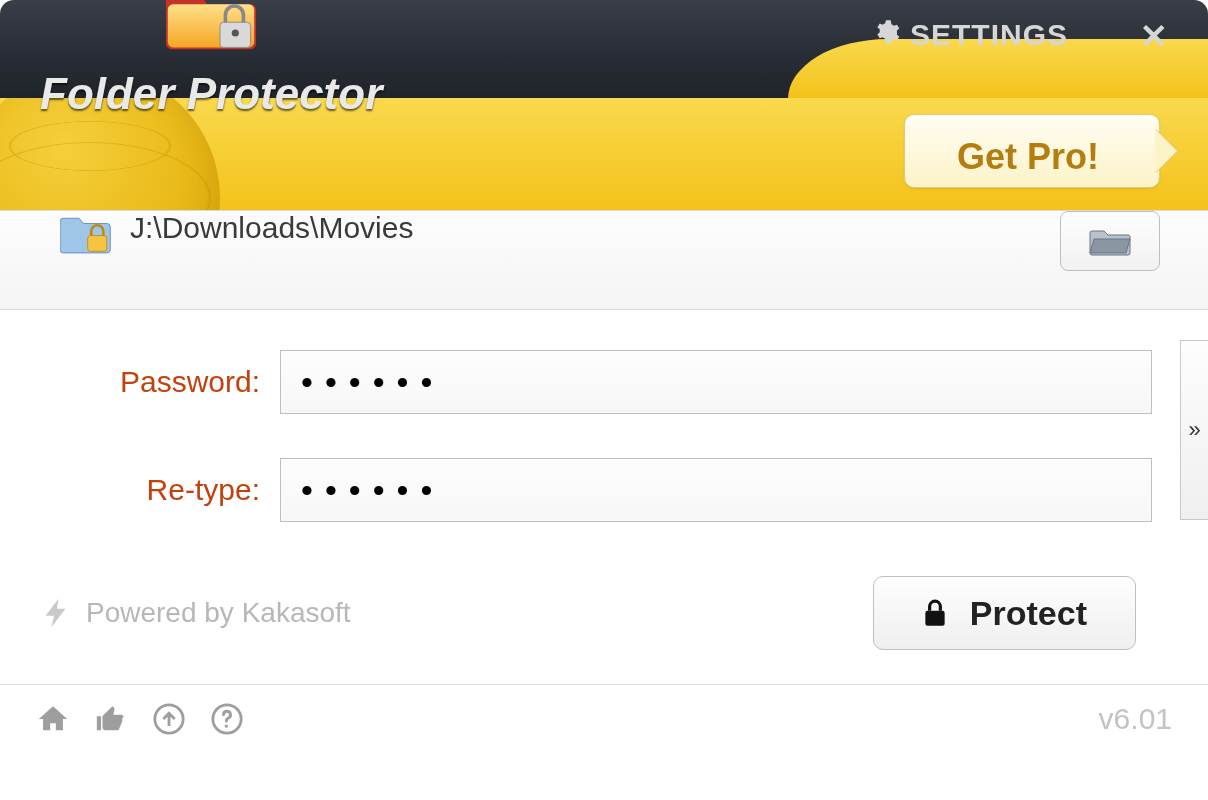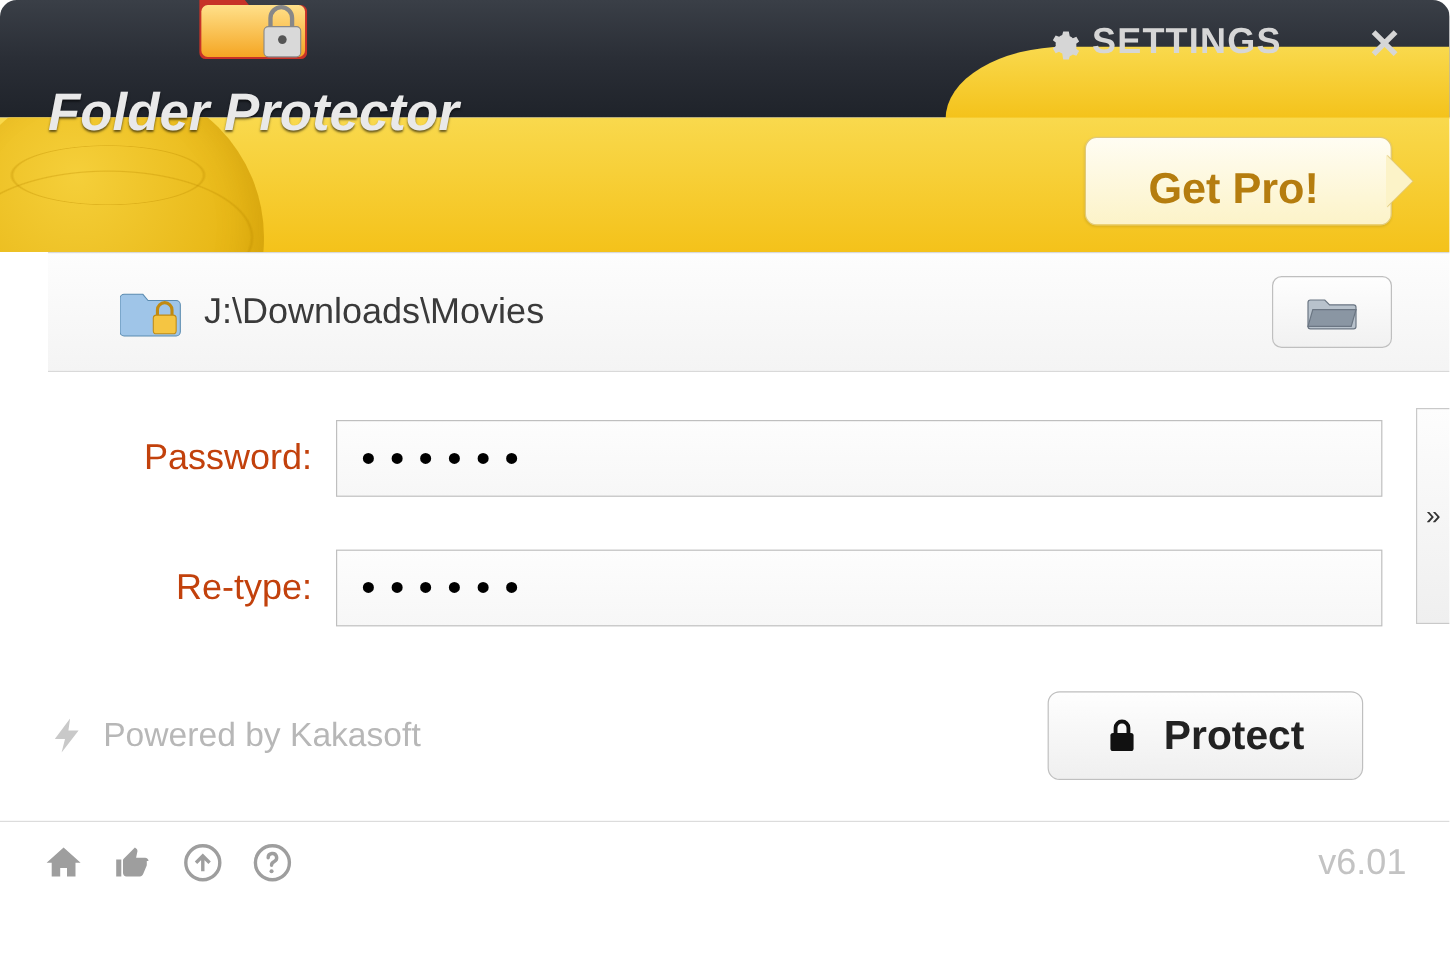--- a/index.html
+++ b/index.html
@@ -48,21 +48,21 @@
     font-weight: 700;
     font-style: italic;
     color: #e9e9e9;
     text-shadow: 0 2px 2px rgba(0,0,0,.6);
   }
   .settings-group {
     position: absolute;
     right: 140px;
     top: 18px;
     display: flex;
-    align-items: flex-end;
+    align-items: flex-start;
     gap: 10px;
     cursor: pointer;
     z-index:3;
   }
   .gear { width:28px; height:28px; fill:#d6d6d6; }
   .settings-label {
     color:#d6d6d6;
     font-size: 30px;
     font-weight:600;
     letter-spacing:1px;
@@ -125,24 +125,22 @@
     border-bottom:22px solid transparent;
     filter: drop-shadow(1px 0 0 #e0c97a);
   }
   
   .path-row {
     height: 100px;
     border-top:1px solid #d9d9d9;
     border-bottom:1px solid #d9d9d9;
     background: linear-gradient(180deg,#fdfdfd 0%,#f4f4f4 100%);
     display:flex;
-    align-items:center;
     padding: 0 48px 0 60px;
     gap:18px;
-    margin-left:40px;
   }
   .folder-lock-small { width:52px; height:44px; flex:none; }
   .path-text{
     font-size:30px;
     color:#3a3a3a;
     flex:1;
   }
   .browse-btn{
     width:100px; height:60px;
     border:1px solid #bfbfbf;

